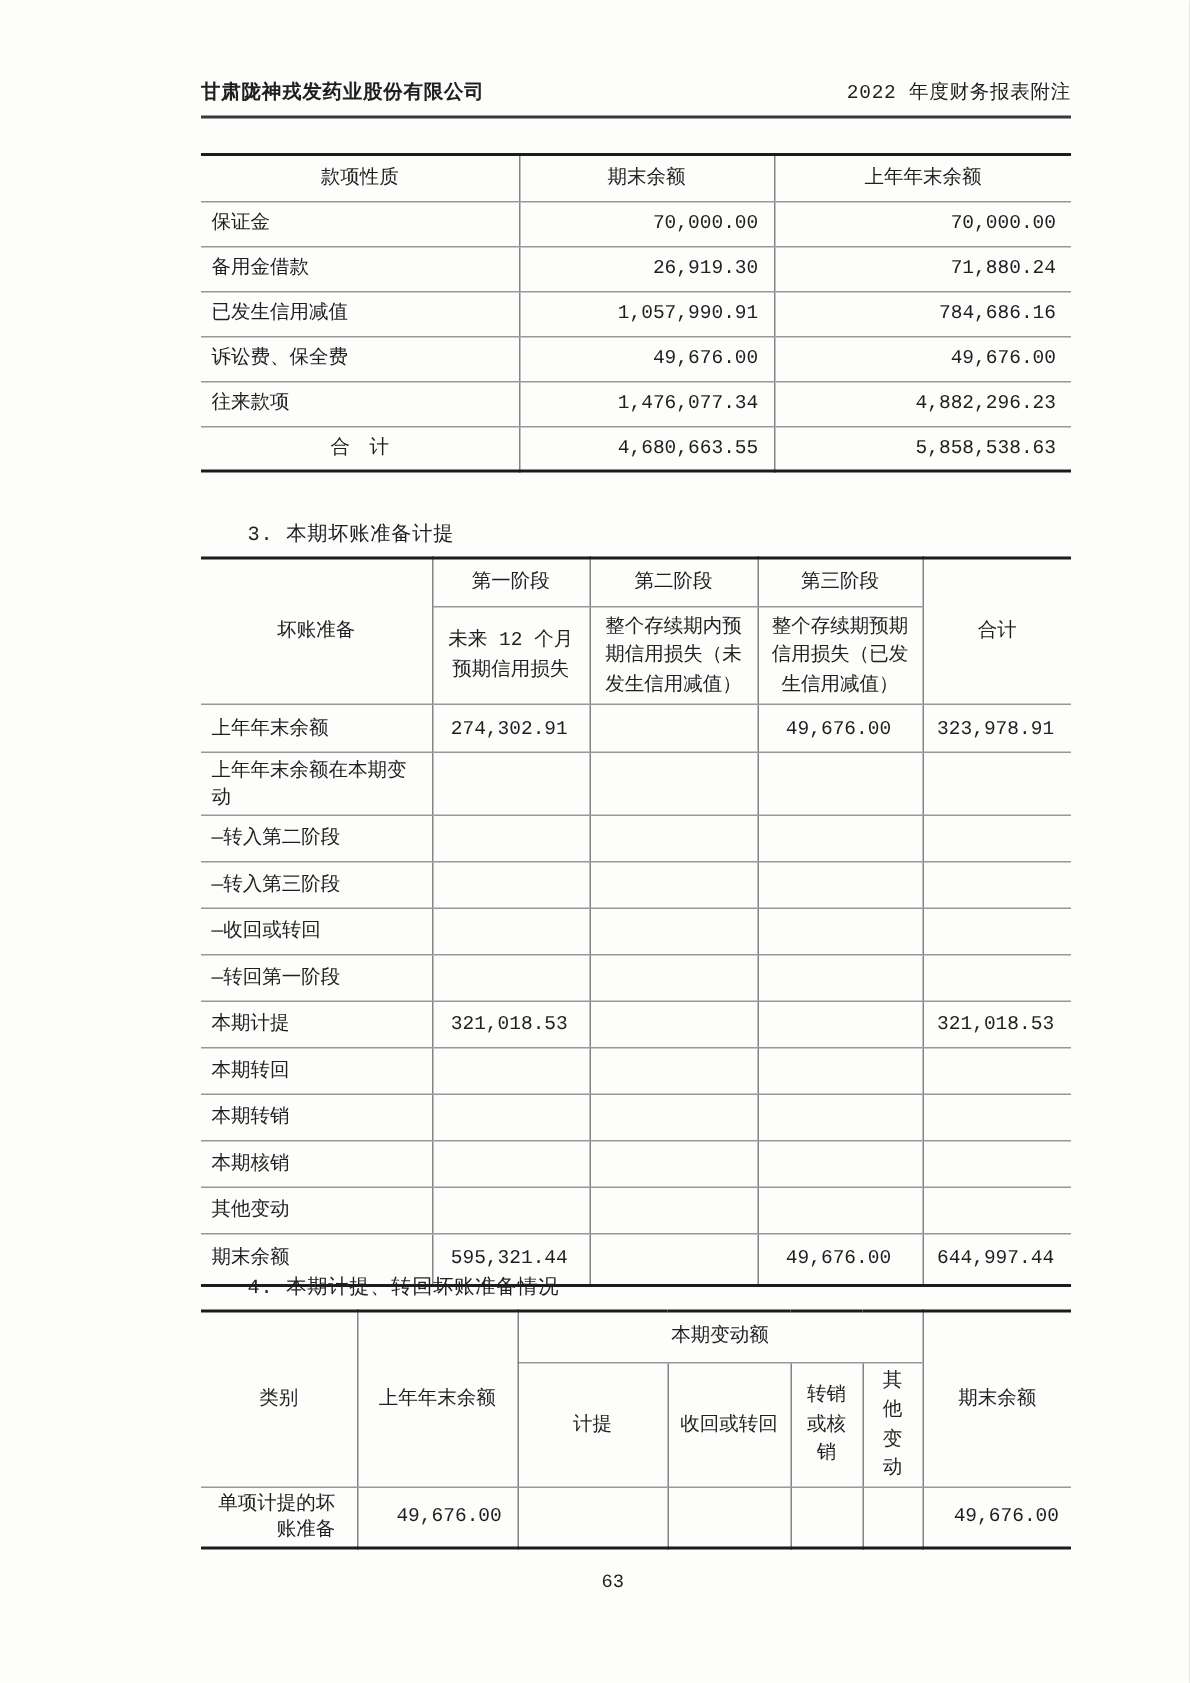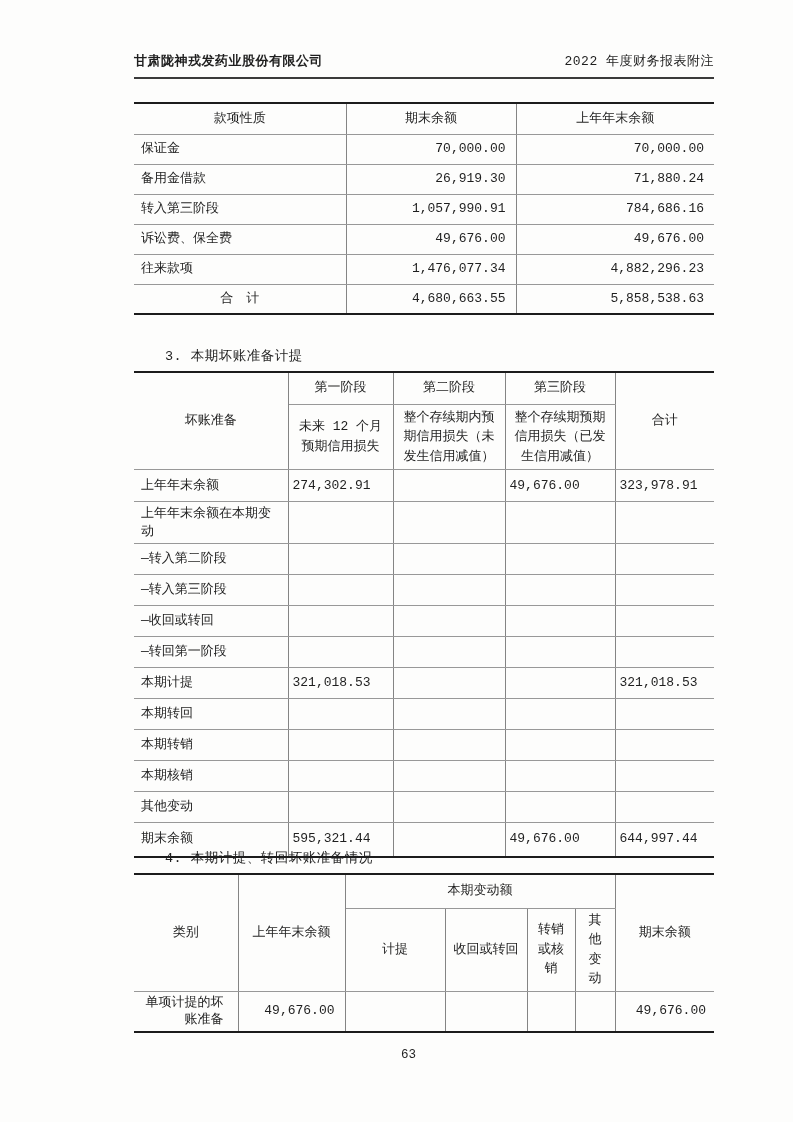--- a/index.html
+++ b/index.html
@@ -39,21 +39,21 @@
     padding:2px 4px;
   }
   td:first-child,th:first-child{border-left:none;}
   td:last-child,th:last-child{border-right:none;}
   .t1{top:102px;}
   .t2{top:371px;}
   .t3{top:873px;}
   .ctr{text-align:center;}
   .lbl{text-align:left;padding-left:7px;}
   .num{text-align:right;padding-right:10px;font-variant-numeric:tabular-nums;}
-  .num2{text-align:left;padding-right:6px;font-variant-numeric:tabular-nums;}
+  .num2{text-align:center;padding-right:6px;font-variant-numeric:tabular-nums;}
   tr.h30{height:30px;} tr.h31{height:31px;} tr.h32{height:32px;}
   tr.h42{height:42px;} tr.h56{height:56px;} tr.h34{height:34px;}
   tr.h66{height:66px;} tr.h40{height:40px;}
   .subhdr{text-align:center;padding:3px 8px;line-height:1.5;}
   .pageno{position:absolute;top:1048px;left:0;width:100%;text-align:center;font-size:12.5px;padding-left:12px;}
   .vnarrow{display:block;width:15px;margin:0 auto;line-height:1.5;word-break:break-all;text-align:center;}
   .wnarrow{display:block;width:30px;margin:0 auto;line-height:1.5;word-break:break-all;text-align:center;}
 </style>
 </head>
 <body>
@@ -80,21 +80,21 @@
       <td class="lbl">保证金</td>
       <td class="num">70,000.00</td>
       <td class="num">70,000.00</td>
     </tr>
     <tr class="h30">
       <td class="lbl">备用金借款</td>
       <td class="num">26,919.30</td>
       <td class="num">71,880.24</td>
     </tr>
     <tr class="h30">
-      <td class="lbl">转入第三阶段</td>
+      <td class="lbl">已发生信用减值</td>
       <td class="num">1,057,990.91</td>
       <td class="num">784,686.16</td>
     </tr>
     <tr class="h30">
       <td class="lbl">诉讼费、保全费</td>
       <td class="num">49,676.00</td>
       <td class="num">49,676.00</td>
     </tr>
     <tr class="h30">
       <td class="lbl">往来款项</td>

